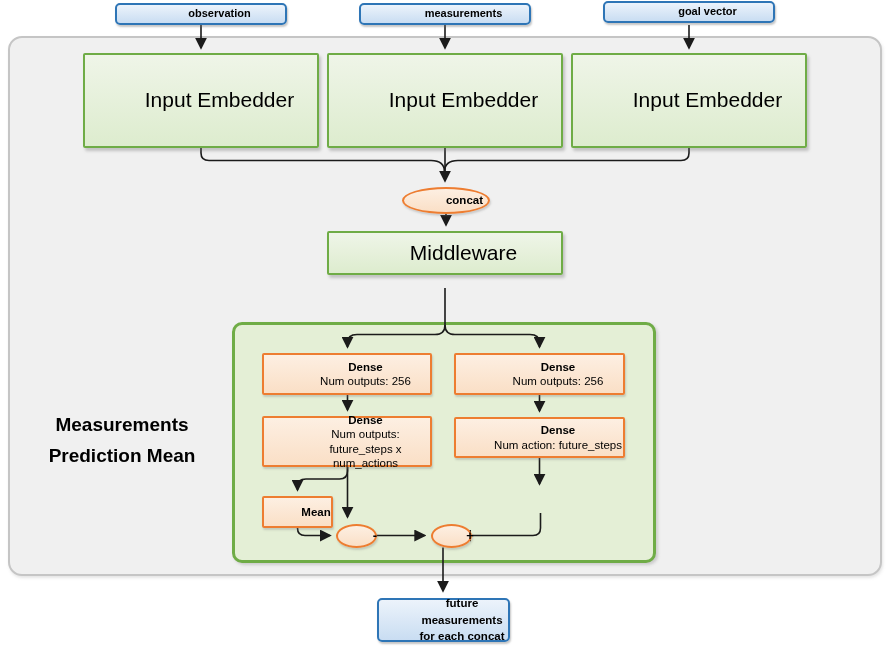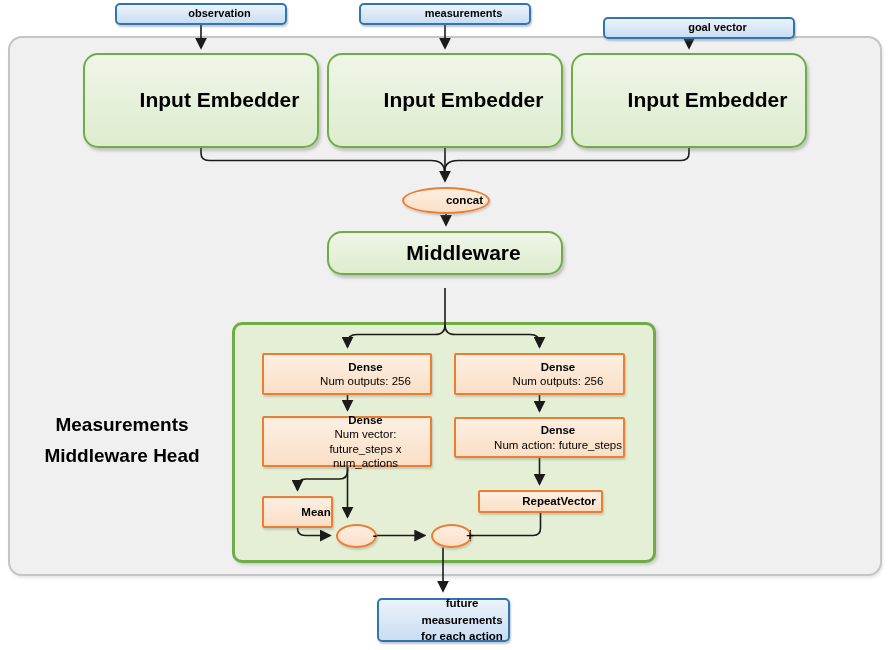--- a/index.html
+++ b/index.html
@@ -10,44 +10,44 @@
       box-shadow:1px 2px 3px rgba(150,150,150,.25);}
   .head-box{position:absolute;left:232px;top:322px;width:424px;height:241px;
       background:#e4efd6;border:3px solid #6fac46;border-radius:10px;box-sizing:border-box;
       box-shadow:2px 2px 3px rgba(120,120,120,.3);}
   .connectors{position:absolute;left:0;top:0;pointer-events:none;}
   .node{position:absolute;display:flex;flex-direction:column;align-items:center;justify-content:center;
       box-sizing:border-box;text-align:center;line-height:1.25;padding-left:37px;}
   .blue{border:2px solid #2e75b6;border-radius:5px;
       background:linear-gradient(#ecf3fb,#c9ddf2);
       box-shadow:1px 2px 2px rgba(110,110,110,.4);font-weight:bold;font-size:11px;}
-  .green{border:2.5px solid #6fac46;border-radius:15px;
+  .green{border:2.5px solid #6fac46;border-radius:2px;
       background:linear-gradient(#eff5e8,#ddecce);
-      box-shadow:2px 3px 3px rgba(110,110,110,.35);font-weight:bold;font-size:21px;justify-content:center;}
+      box-shadow:2px 3px 3px rgba(110,110,110,.35);font-weight:normal;font-size:21px;justify-content:center;}
   .orange{border:2.5px solid #ed7d31;border-radius:2px;
       background:linear-gradient(#fdefe2,#fadfc6);
       box-shadow:1px 2px 2px rgba(120,120,120,.3);font-size:11.5px;}
   .orange .t{font-weight:bold;}
   .ellipse{border-radius:50% / 50%;font-weight:bold;font-size:11.5px;align-items:center;}
   .opcircle{border-radius:50%;font-weight:bold;font-size:13px;line-height:1;}
   .head-label{position:absolute;left:20px;top:409px;width:204px;text-align:center;
       font-weight:bold;font-size:19px;line-height:31px;}
   .out-label{font-weight:bold;font-size:11.5px;line-height:1.45;}
 </style>
 </head>
 <body>
 
 <div class="canvas">
 
   <div class="gray-container"></div>
   <div class="head-box"></div>
 
   <div class="head-label">
     <div>Measurements</div>
-    <div>Middleware Head</div>
+    <div>Prediction Mean</div>
   </div>
 
   <svg class="connectors" width="890" height="650" viewBox="0 0 890 650">
     <defs>
       <marker id="arr" viewBox="0 0 10 10" refX="8.5" refY="5" markerWidth="7.5" markerHeight="7.5" orient="auto-start-reverse">
         <path d="M0,0 L10,5 L0,10 Z" fill="#1b1b1b"></path>
       </marker>
     </defs>
     <g fill="none" stroke="#1b1b1b" stroke-width="1.6">
       <path d="M201,25 V48" marker-end="url(#arr)"></path>
@@ -70,21 +70,21 @@
       <path d="M443,547.5 V591" marker-end="url(#arr)"></path>
     </g>
   </svg>
 
   <div class="node blue" style="left:115px;top:3px;width:172px;height:22px">
     <span>observation</span>
   </div>
   <div class="node blue" style="left:359px;top:3px;width:172px;height:22px">
     <span>measurements</span>
   </div>
-  <div class="node blue" style="left:603px;top:17px;width:192px;height:22px">
+  <div class="node blue" style="left:603px;top:1px;width:172px;height:22px">
     <span>goal vector</span>
   </div>
 
   <div class="node green" style="left:83px;top:53px;width:236px;height:95px">
     <span>Input Embedder</span>
   </div>
   <div class="node green" style="left:327px;top:53px;width:236px;height:95px">
     <span>Input Embedder</span>
   </div>
   <div class="node green" style="left:571px;top:53px;width:236px;height:95px">
@@ -102,40 +102,37 @@
   <div class="node orange" style="left:262px;top:353px;width:170px;height:42px">
     <span class="t">Dense</span>
     <span>Num outputs: 256</span>
   </div>
   <div class="node orange" style="left:454px;top:353px;width:171px;height:42px">
     <span class="t">Dense</span>
     <span>Num outputs: 256</span>
   </div>
   <div class="node orange" style="left:262px;top:416px;width:170px;height:51px">
     <span class="t">Dense</span>
-    <span>Num vector:</span>
+    <span>Num outputs:</span>
     <span>future_steps x num_actions</span>
   </div>
   <div class="node orange" style="left:454px;top:417px;width:171px;height:41px">
     <span class="t">Dense</span>
     <span>Num action: future_steps</span>
   </div>
 
   <div class="node orange" style="left:262px;top:496px;width:71px;height:32px">
     <span class="t">Mean</span>
-  </div>
-  <div class="node orange" style="left:478px;top:490px;width:125px;height:23px">
-    <span class="t">RepeatVector</span>
   </div>
 
   <div class="node orange opcircle" style="left:336px;top:523.5px;width:24px;height:24px">
     <span>-</span>
   </div>
   <div class="node orange opcircle" style="left:431px;top:523.5px;width:24px;height:24px">
     <span>+</span>
   </div>
 
   <div class="node blue out-label" style="left:377px;top:598px;width:133px;height:44px">
     <span>future measurements</span>
-    <span>for each action</span>
+    <span>for each concat</span>
   </div>
 
 </div>
 
 </body></html>

